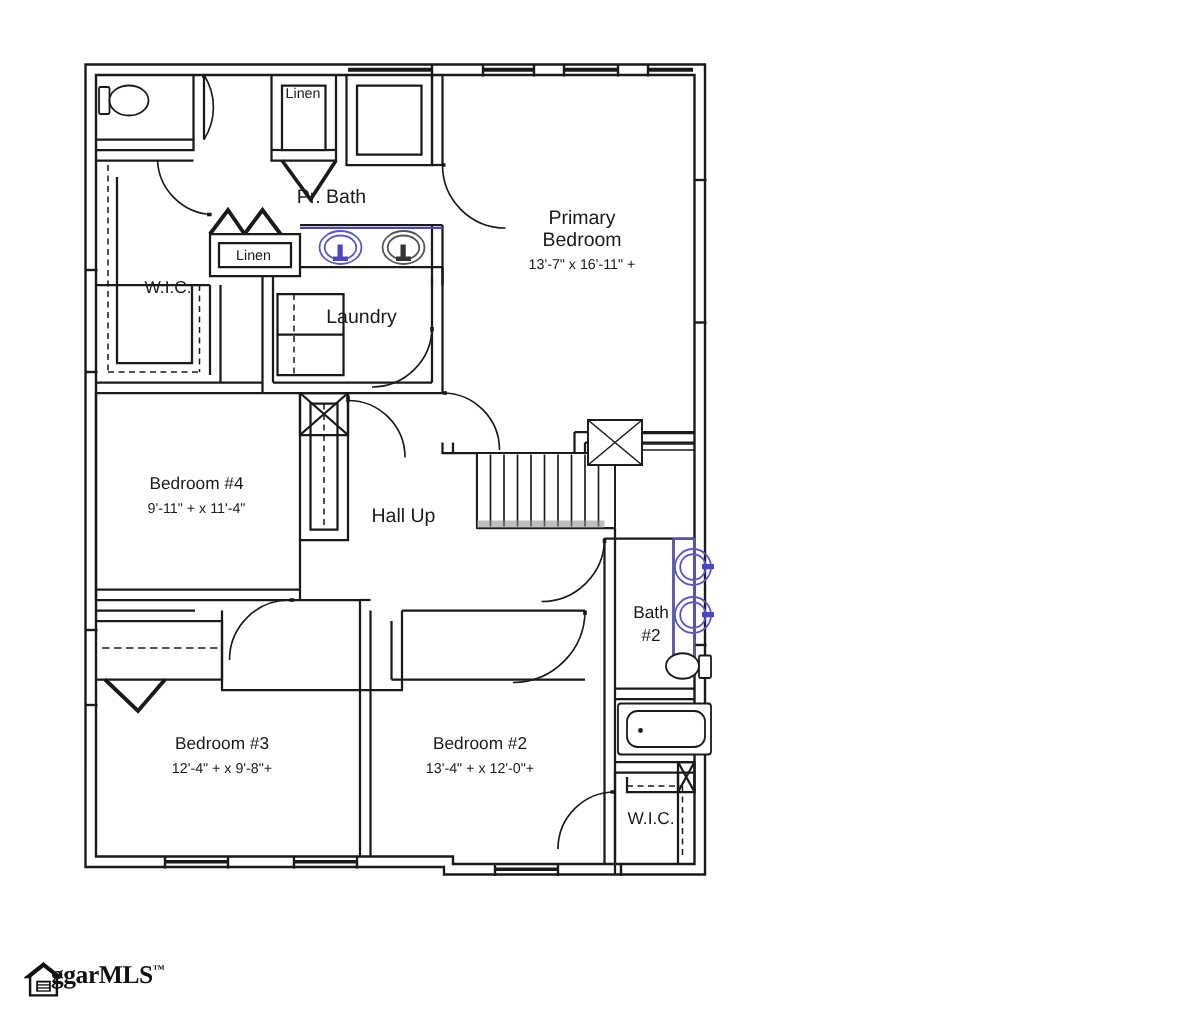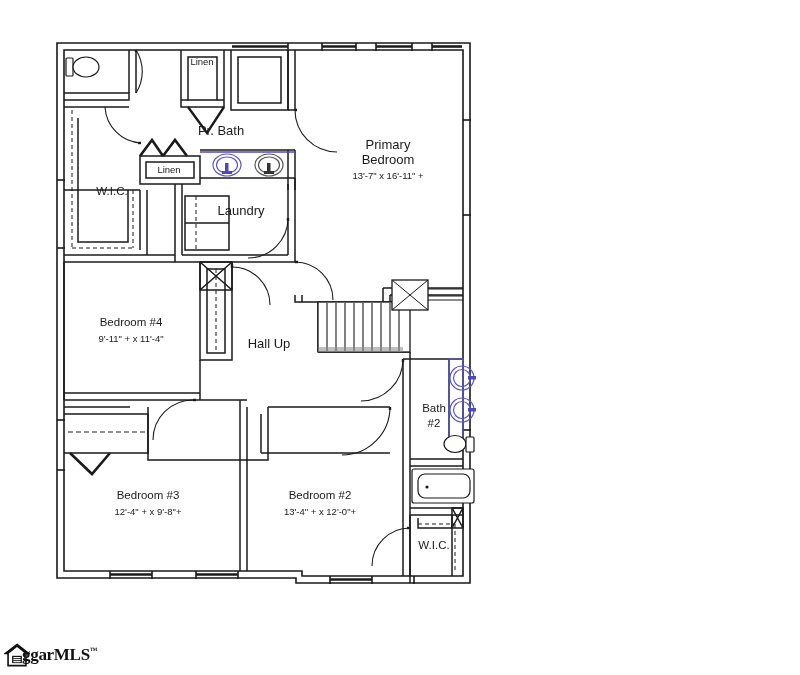--- a/index.html
+++ b/index.html
@@ -37,25 +37,24 @@
     font-size: 11.5px;
   }
   .room-dim {
     font-size: 9.5px;
   }
   .closet-label {
     font-size: 9.5px;
   }
   #logo {
     position: absolute;
-    left: 4px;
+    left: 16px;
     top: 640px;
     height: 30px;
     display: flex;
-    align-items: center;
   }
   #logo .mark {
     width: 26px;
     height: 26px;
   }
   #logo .wordmark {
     font-family: "Liberation Serif", serif;
     font-weight: bold;
     font-size: 17px;
     color: #111111;

